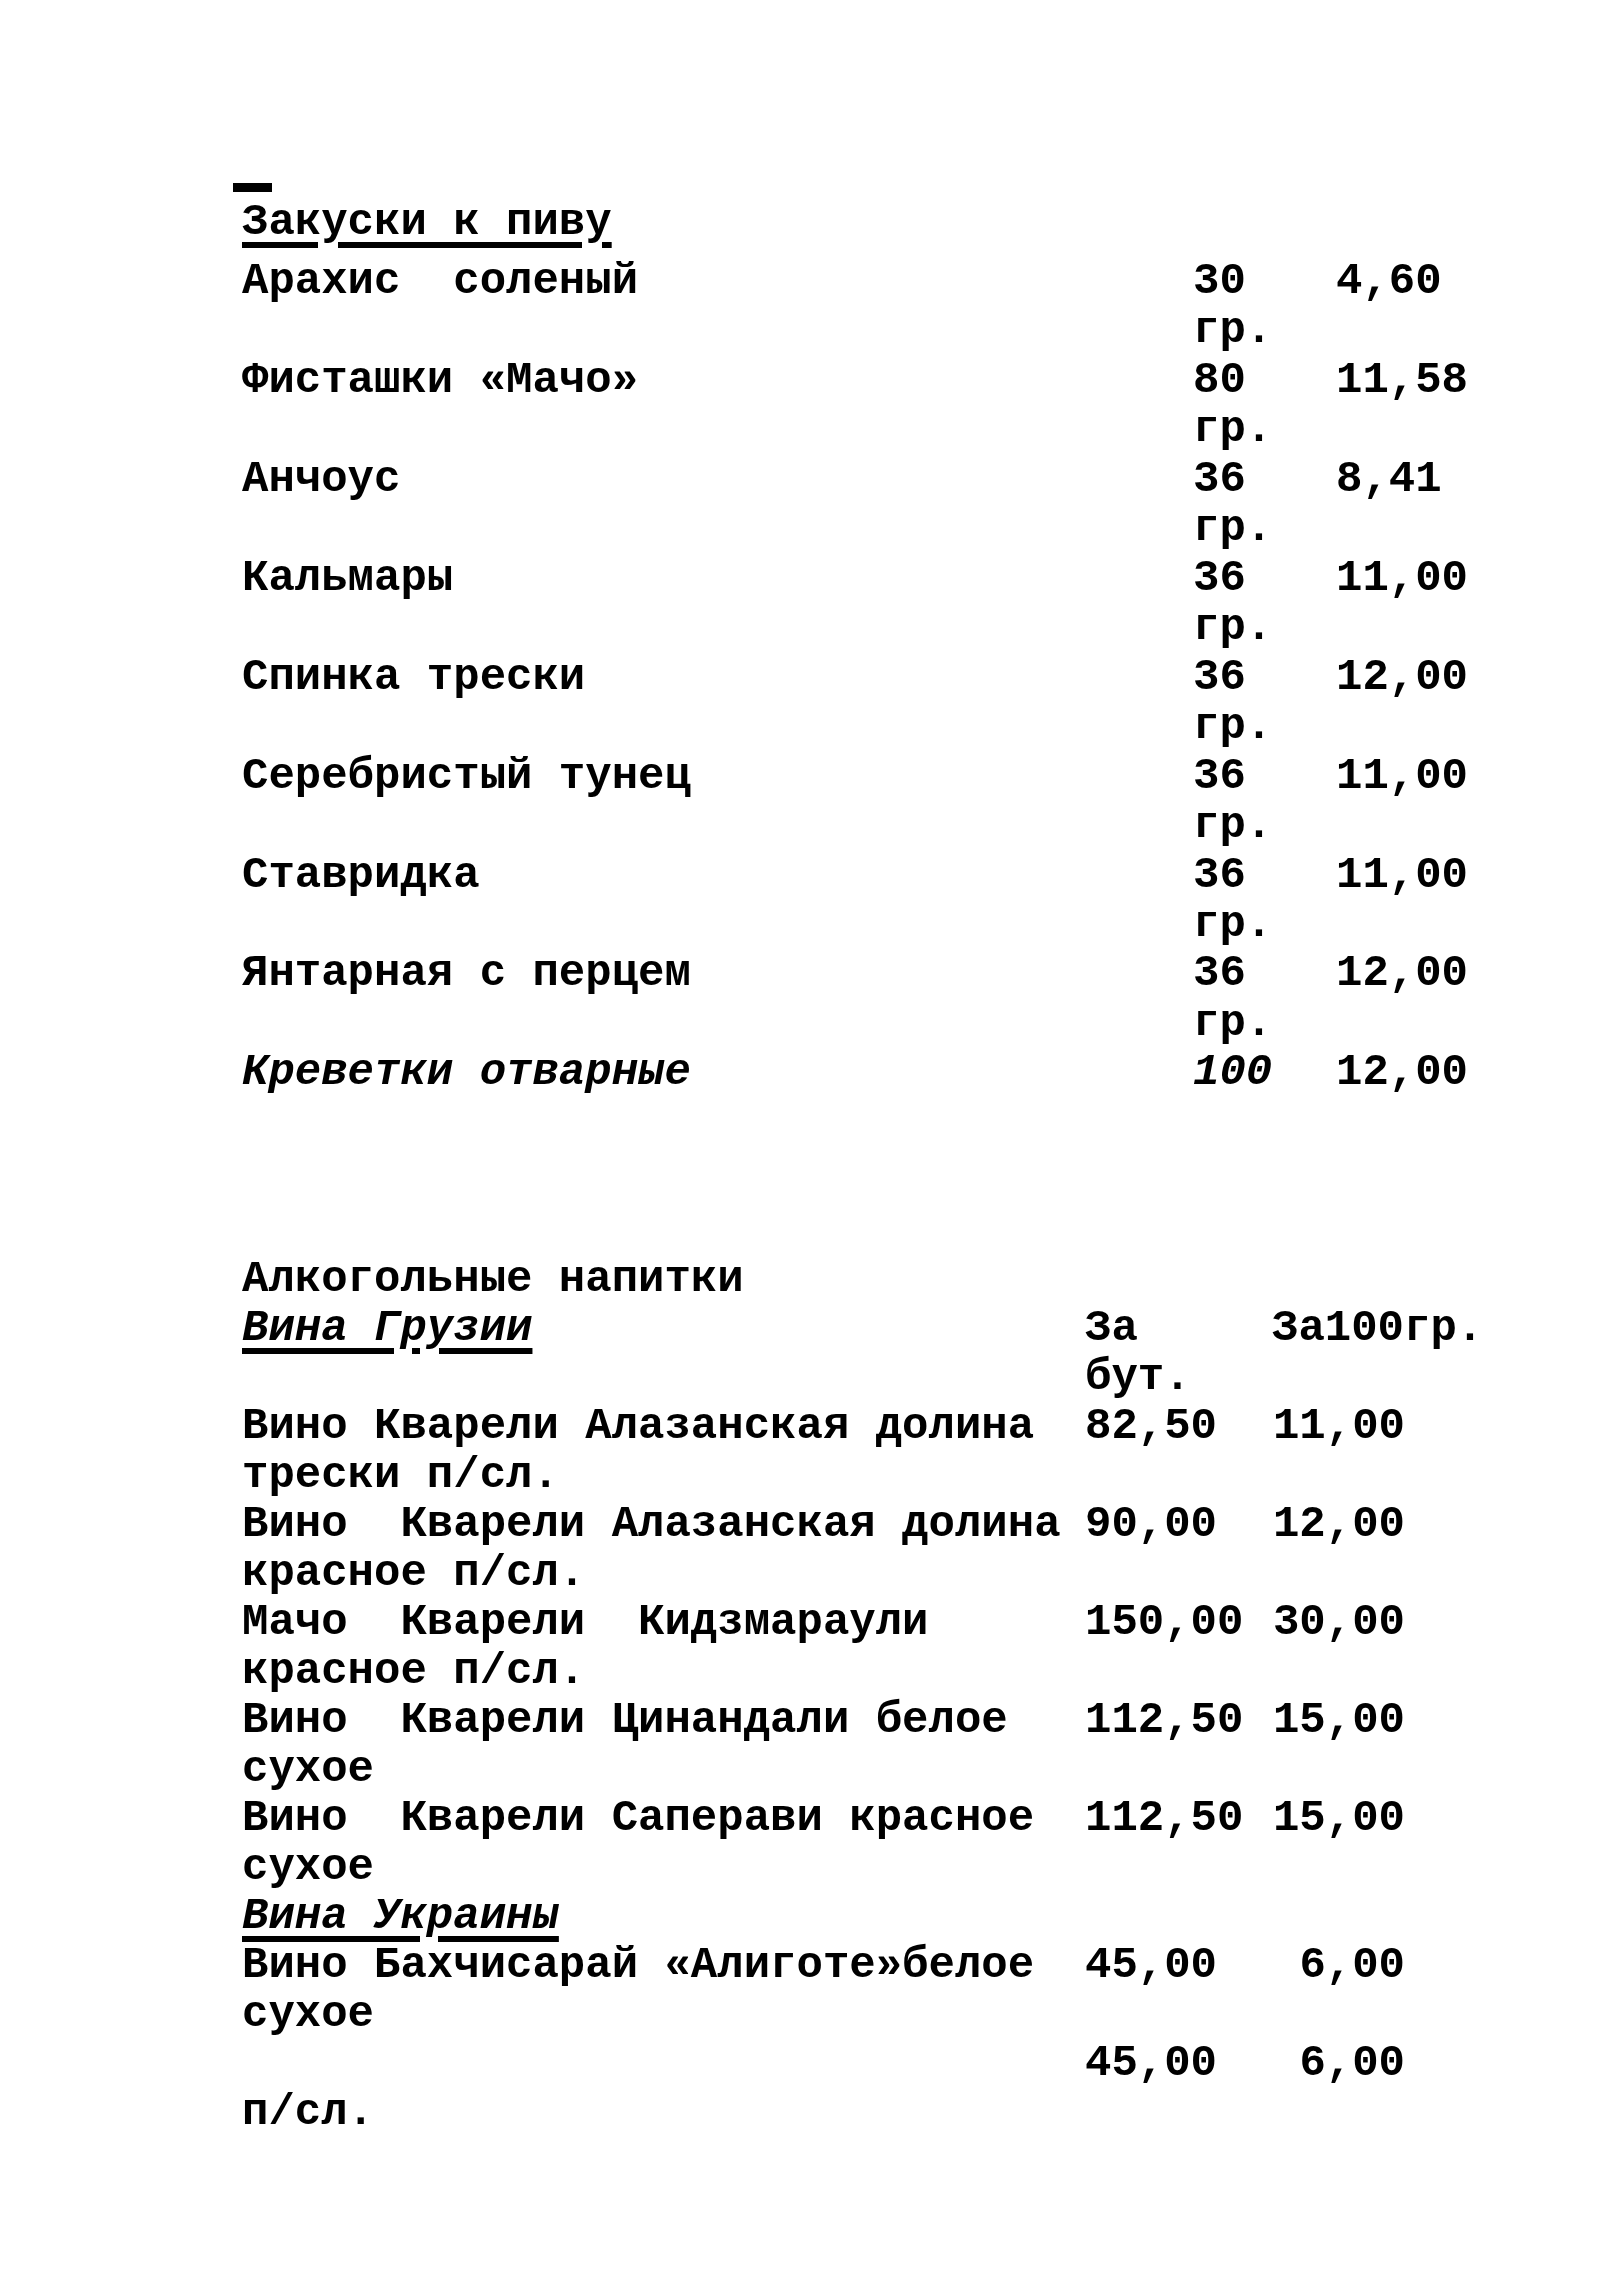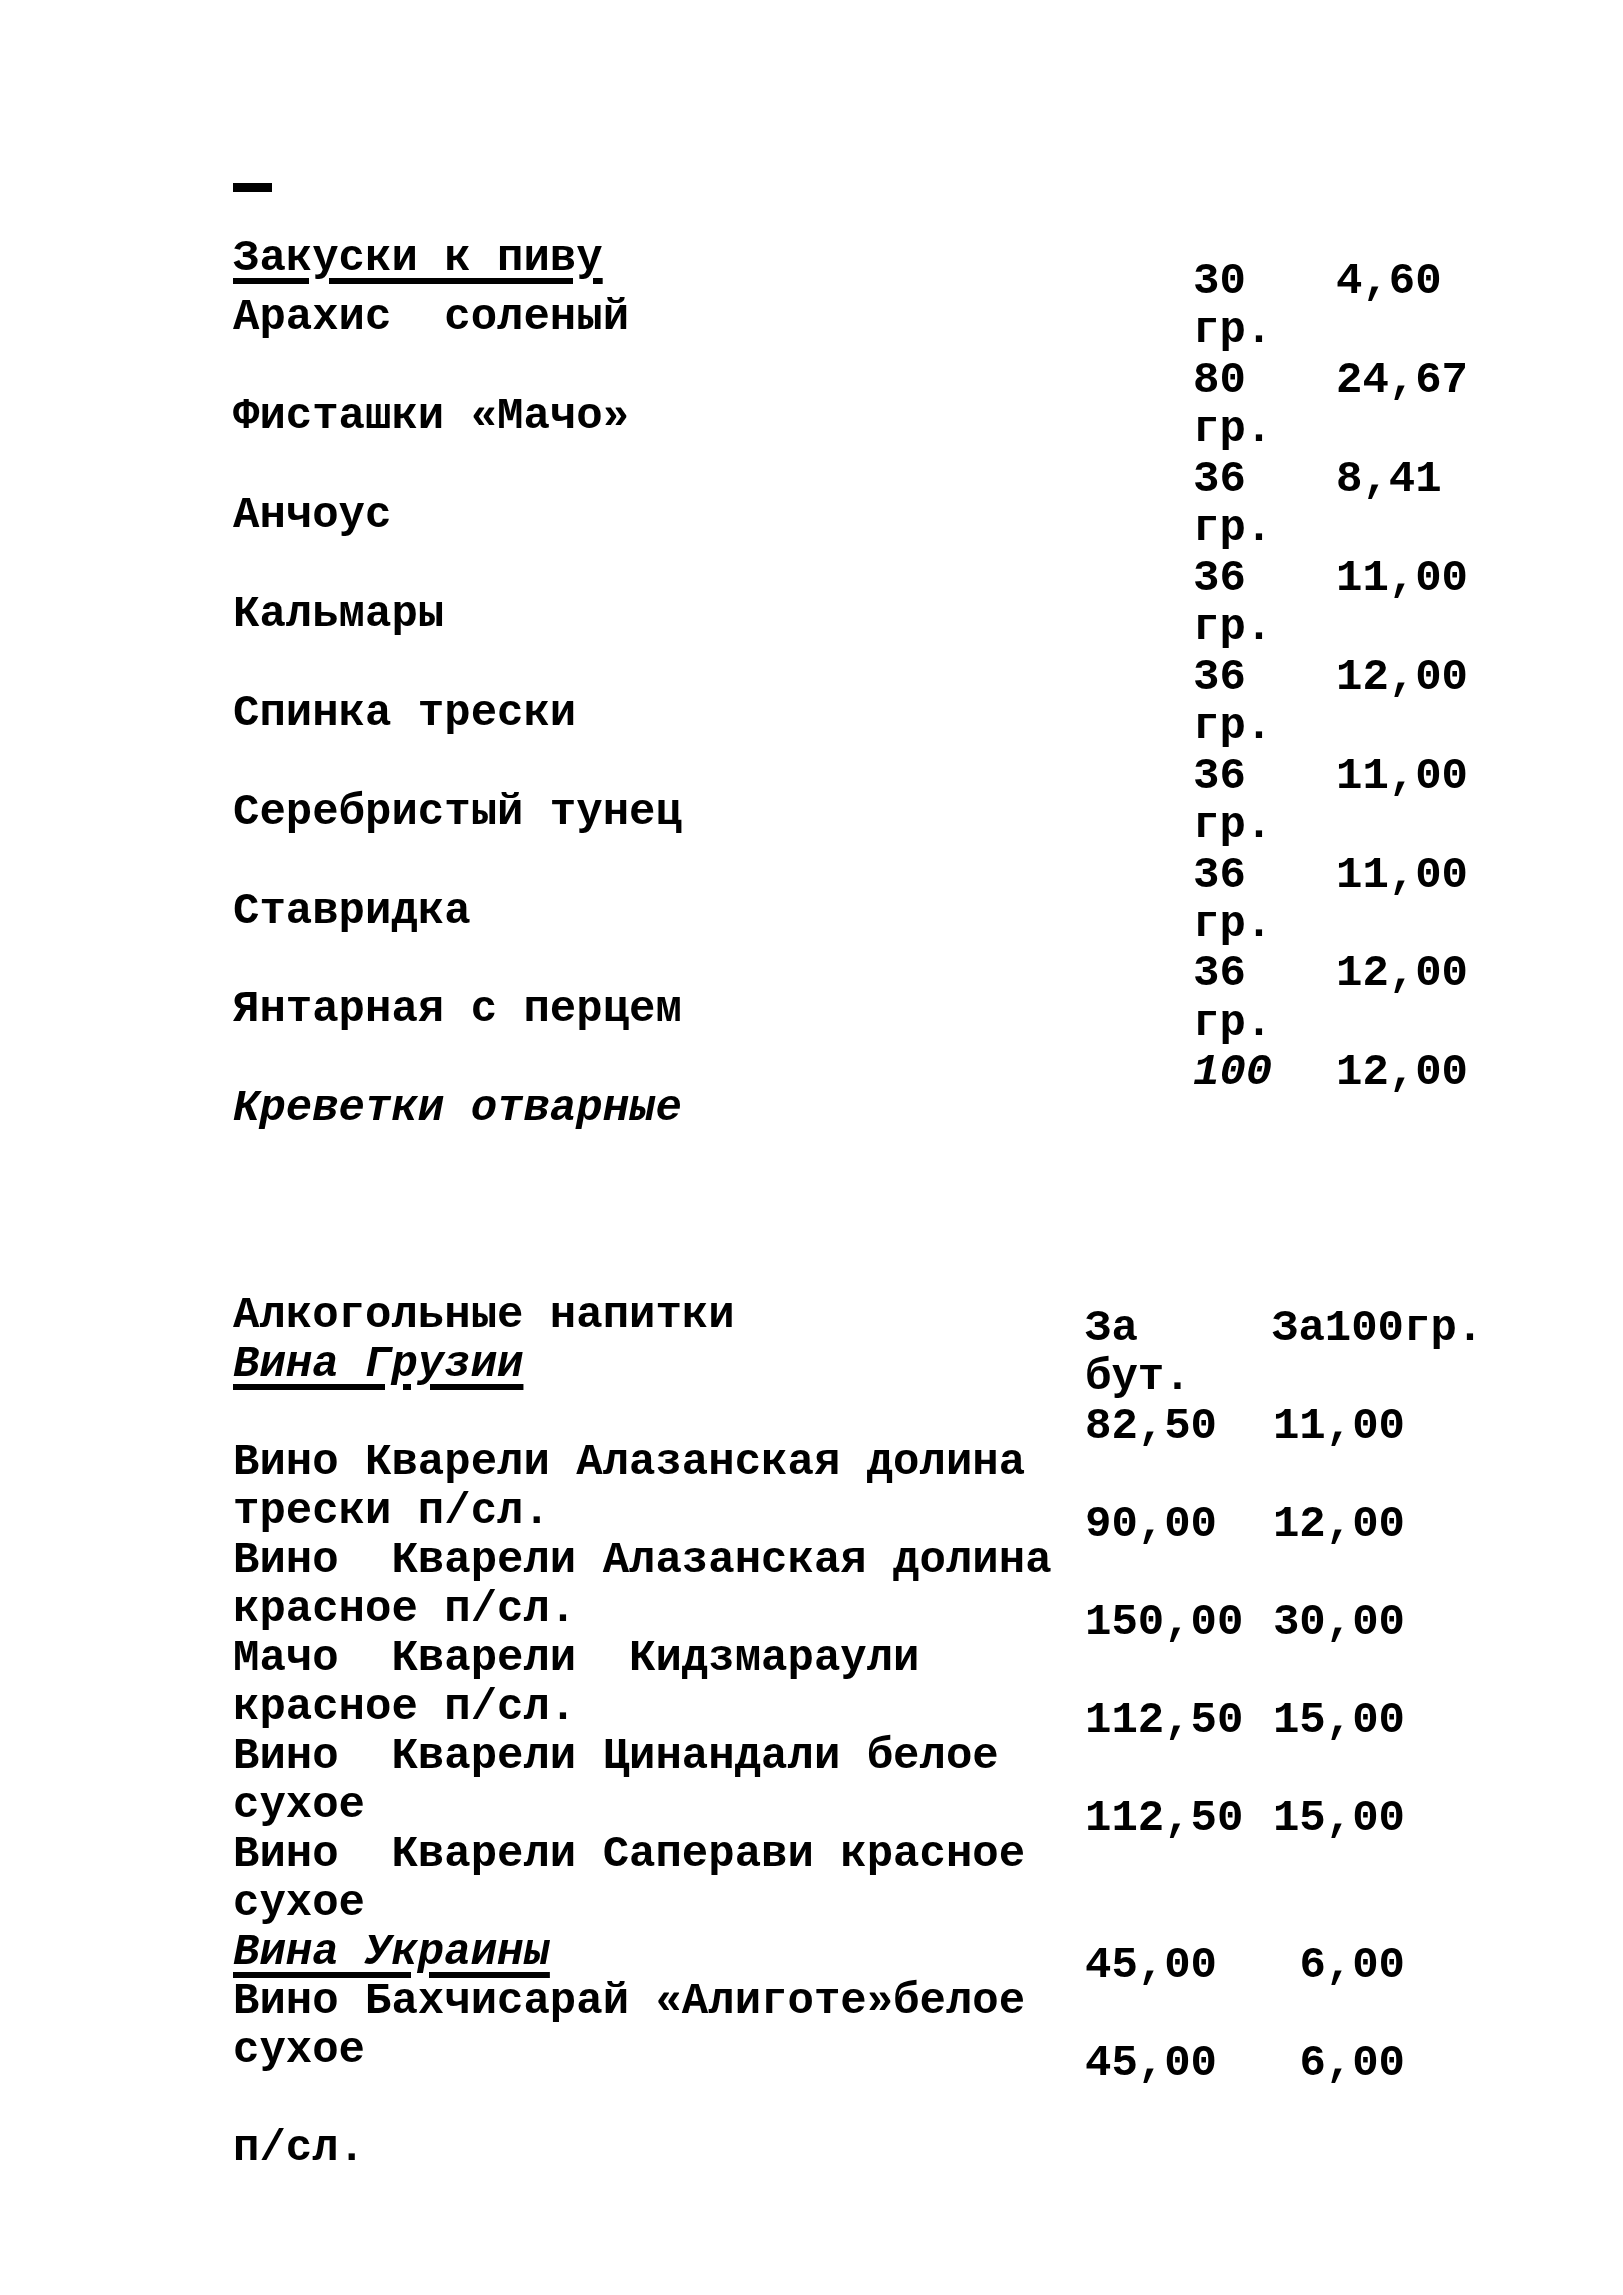--- a/index.html
+++ b/index.html
@@ -19,39 +19,39 @@
     white-space:pre;
     letter-spacing:0;
   }
   .it{font-style:italic;}
   .ul{text-decoration:underline;text-decoration-thickness:6px;text-underline-offset:7.6px;}
   .dash{position:absolute;left:233px;top:183px;width:39px;height:9.3px;background:#000;}
   .wt{left:1193px;}
   .pr{left:1336px;}
   .bot{left:1085px;}
   .p100{left:1272px;width:133px;text-align:right;}
-  .nm{left:233px;margin-top:36px;}
+  .nm{left:242px;}
 </style>
 </head>
 <body>
 
 <div class="page">
 
   <div class="dash"></div>
 
   <div class="line nm ul" style="top:198px">Закуски к пиву</div>
 
   <div class="line nm" style="top:257px">Арахис  соленый</div>
   <div class="line wt" style="top:257px">30</div>
   <div class="line pr" style="top:257px">4,60</div>
   <div class="line wt" style="top:306px">гр.</div>
 
   <div class="line nm" style="top:356px">Фисташки «Мачо»</div>
   <div class="line wt" style="top:356px">80</div>
-  <div class="line pr" style="top:356px">24,67</div>
+  <div class="line pr" style="top:356px">11,58</div>
   <div class="line wt" style="top:405px">гр.</div>
 
   <div class="line nm" style="top:455px">Анчоус</div>
   <div class="line wt" style="top:455px">36</div>
   <div class="line pr" style="top:455px">8,41</div>
   <div class="line wt" style="top:504px">гр.</div>
 
   <div class="line nm" style="top:554px">Кальмары</div>
   <div class="line wt" style="top:554px">36</div>
   <div class="line pr" style="top:554px">11,00</div>

